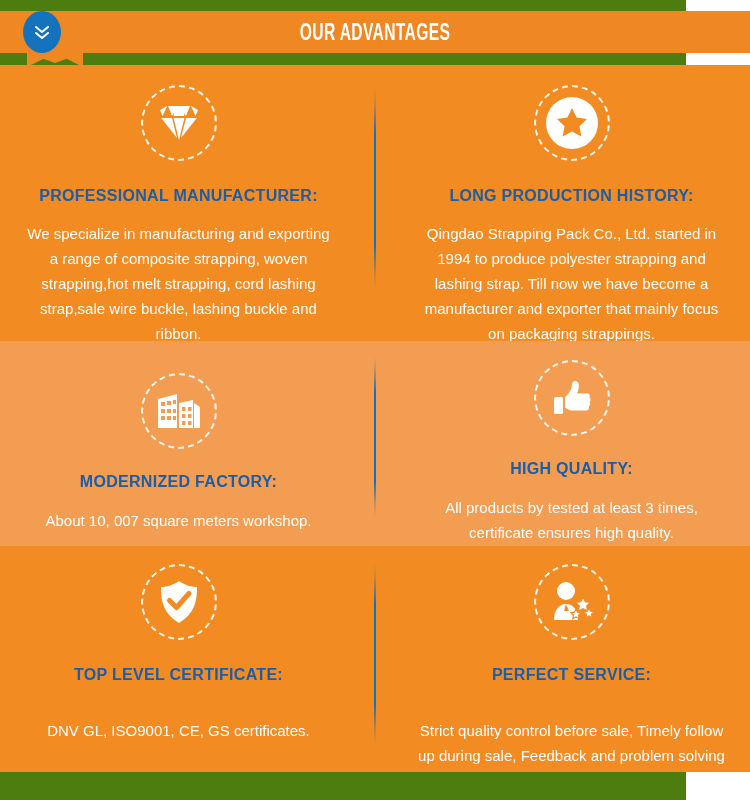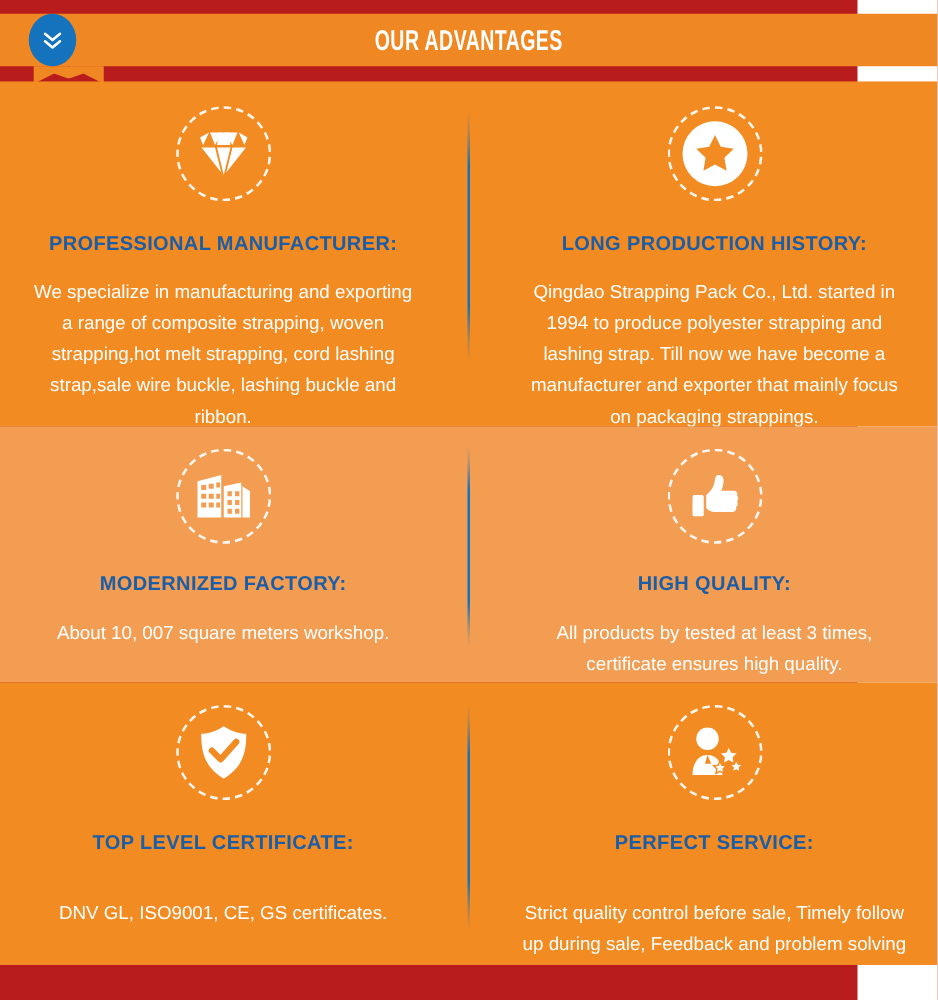--- a/index.html
+++ b/index.html
@@ -10,21 +10,21 @@
   body {
     width: 750px;
     height: 800px;
     font-family: "Liberation Sans", sans-serif;
     overflow: hidden;
   }
   .page {
     position: relative;
     width: 686px;
     height: 800px;
-    background: #b91c1c;
+    background: #4d7c0f;
   }
 
   
   .banner-wrap {
     position: absolute;
     left: 0;
     top: 11px;
     width: 750px;
     height: 42px;
   }
@@ -101,21 +101,21 @@
     position: relative;
     width: 750px;
     box-sizing: border-box;
     display: flex;
     gap: 36px;
   }
   .row-dark  { background: #f28b21; }
   .row-light { background: #f29d52; }
 
   .row-1 { height: 276px; }
-  .row-2 { height: 205px; }
+  .row-2 { height: 205px; align-items: center; }
   .row-3 { height: 226px; }
 
   .cell {
     position: relative;
     width: 375px;
     box-sizing: border-box;
     padding: 0 22px;
     text-align: center;
   }
 

